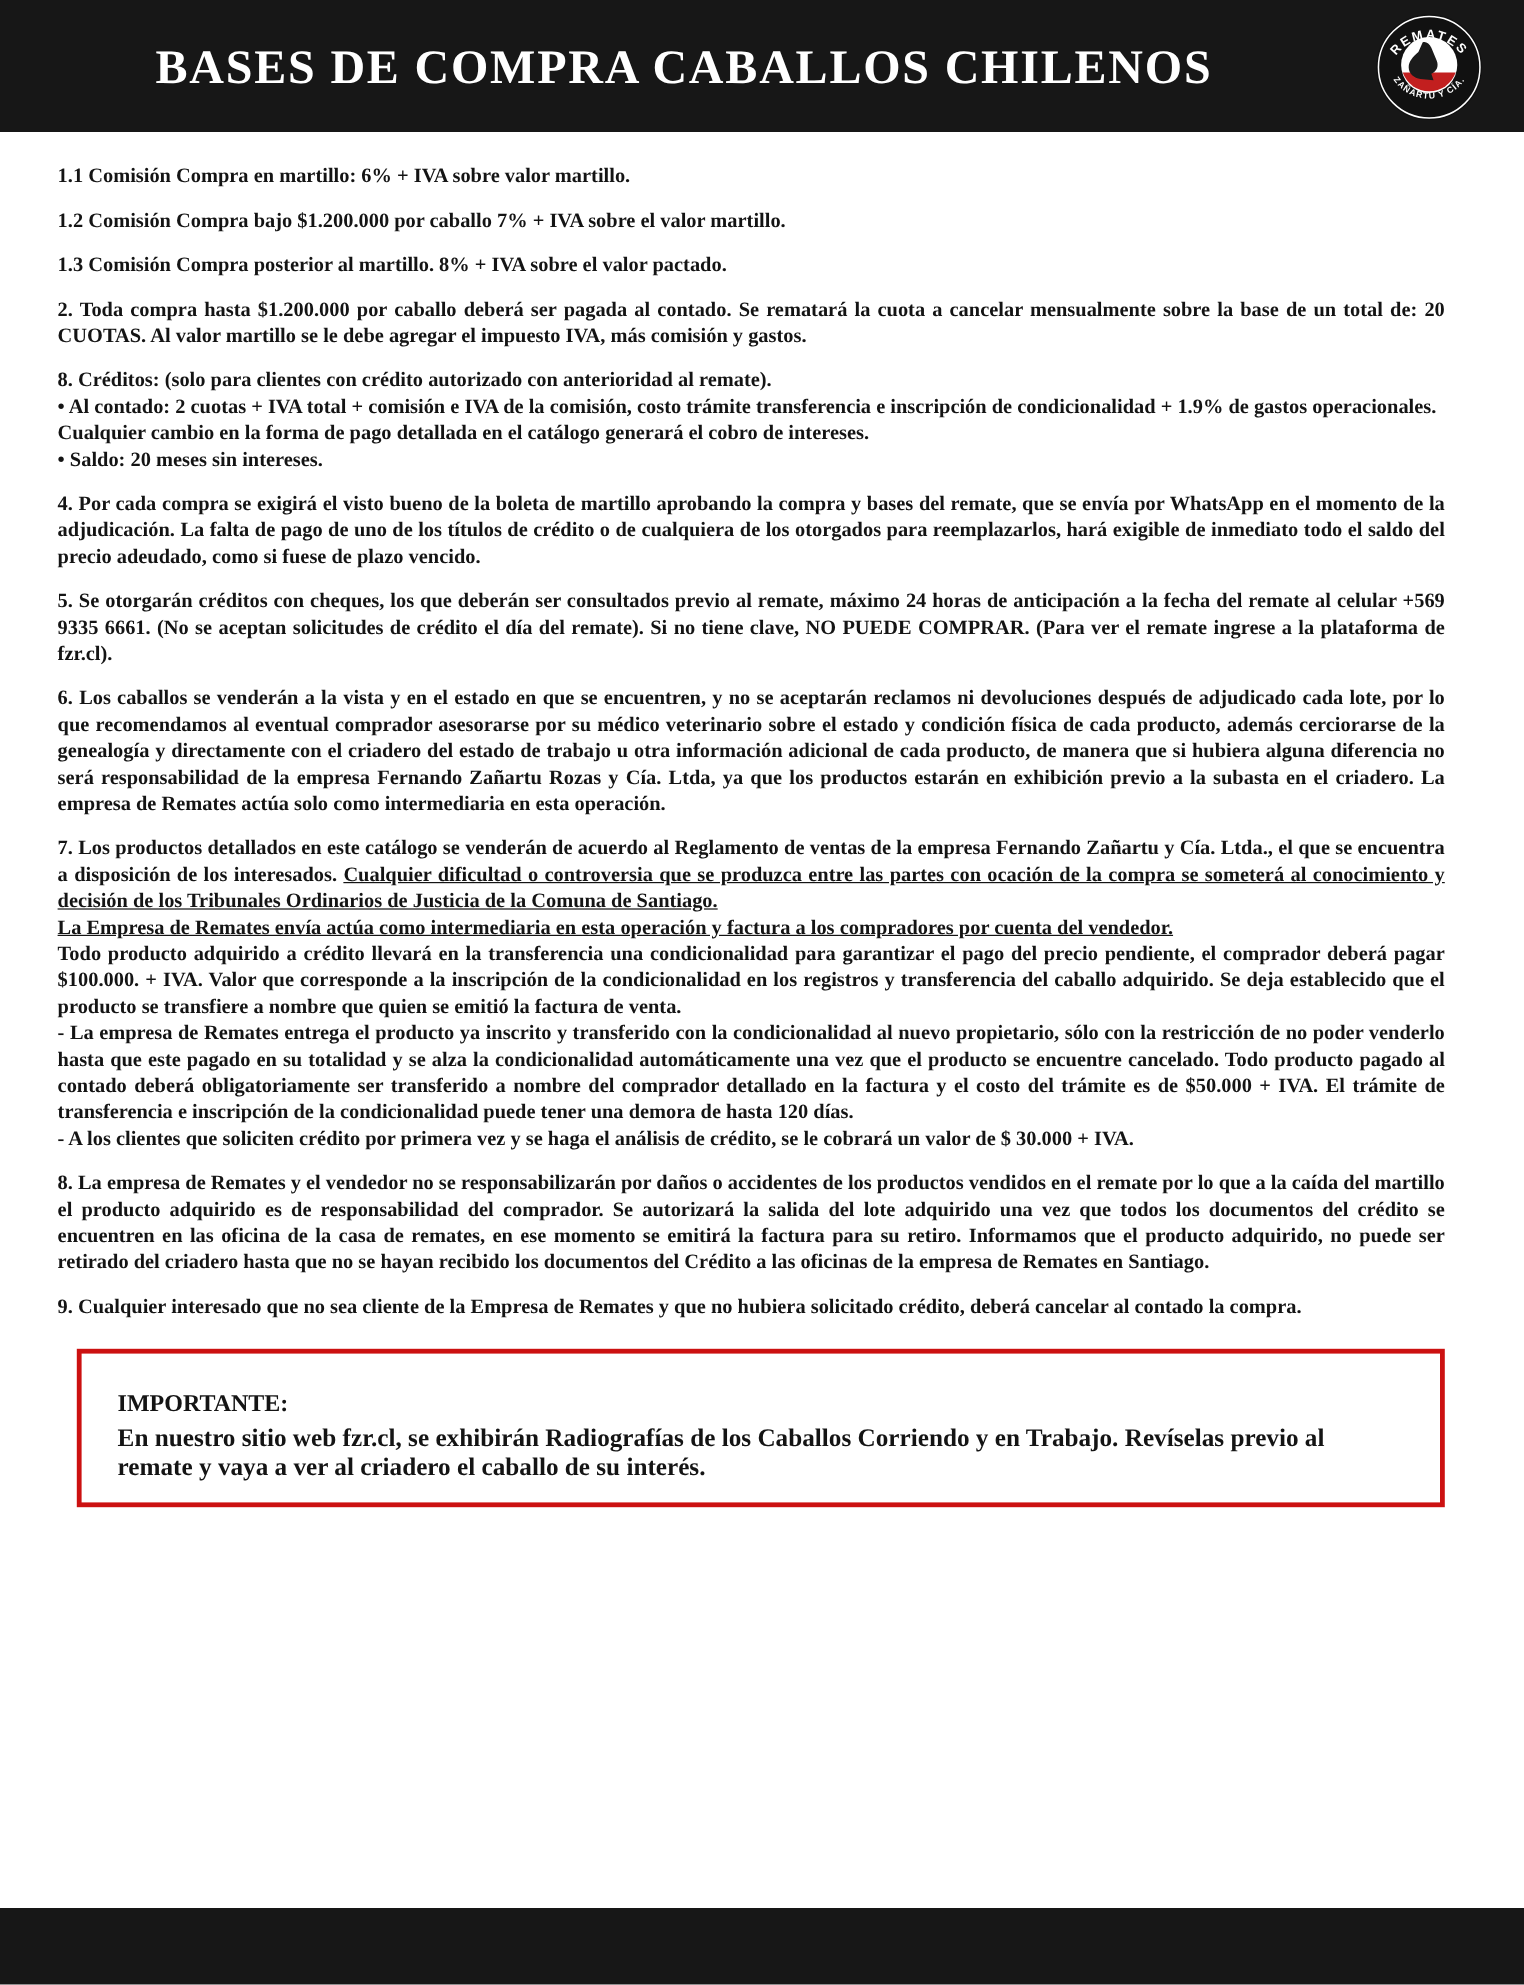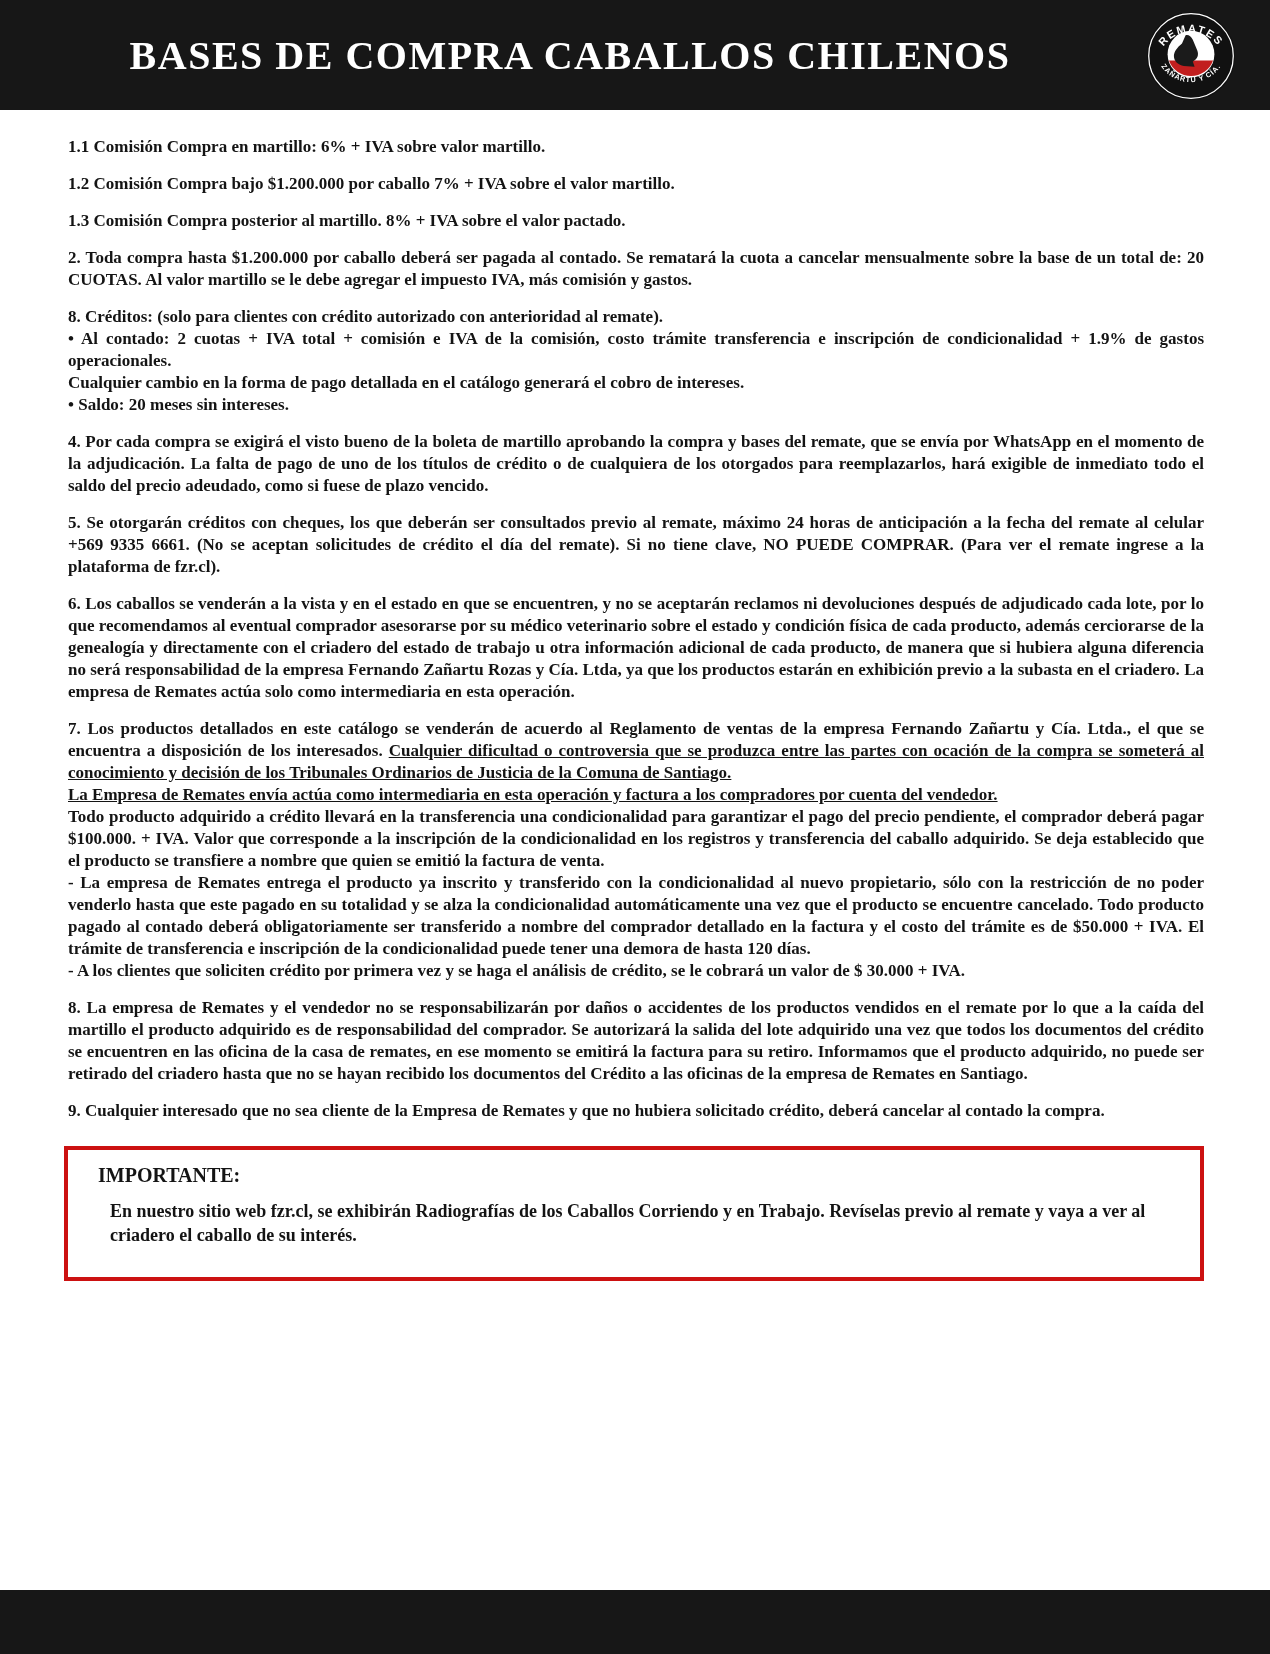--- a/index.html
+++ b/index.html
@@ -33,47 +33,47 @@
   }
   .logo {
     position: absolute;
     right: 34px;
     top: 11px;
     width: 90px;
     height: 90px;
   }
   
   .terms-body {
-    padding: 26px 66px 0 68px;
+    padding: 26px 66px 0 48px;
   }
   .block { margin: 0 0 15px 0; }
   .para {
     margin: 0;
     font-size: 17px;
     line-height: 22px;
     font-weight: bold;
     text-align: justify;
   }
   .underline { text-decoration: underline; }
   
   .important-box {
     margin: 24px 66px 0 64px;
     border: 4px solid #cc1111;
     padding: 14px 30px 18px 30px;
   }
   .important-title {
     font-size: 20px;
     font-weight: bold;
-    margin: 0 0 4px 0;
+    margin: 17px 0 4px 0;
   }
   .important-text {
-    font-size: 18px;
+    font-size: 21px;
     line-height: 24px;
     font-weight: bold;
-    margin: 12px;
+    margin: 0;
     text-align: left;
   }
   
   .footer-bar {
     position: absolute;
     left: 0;
     bottom: 0;
     width: 100%;
     height: 64px;
     background: #171717;

